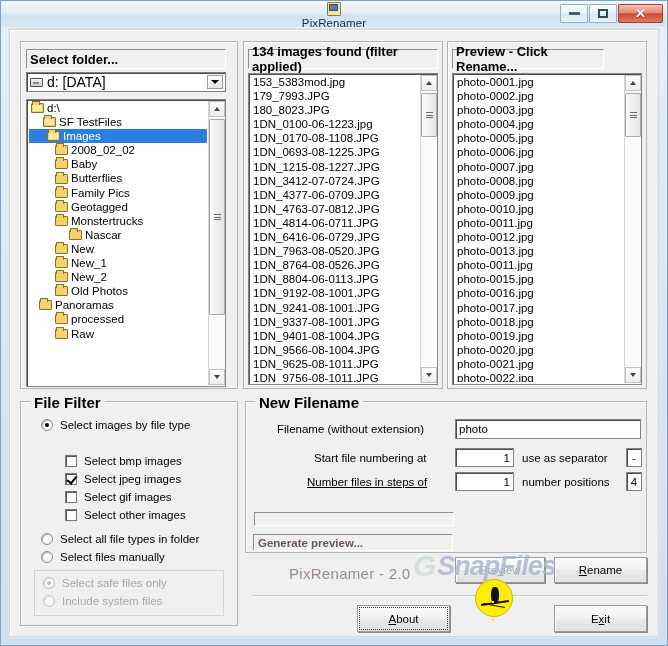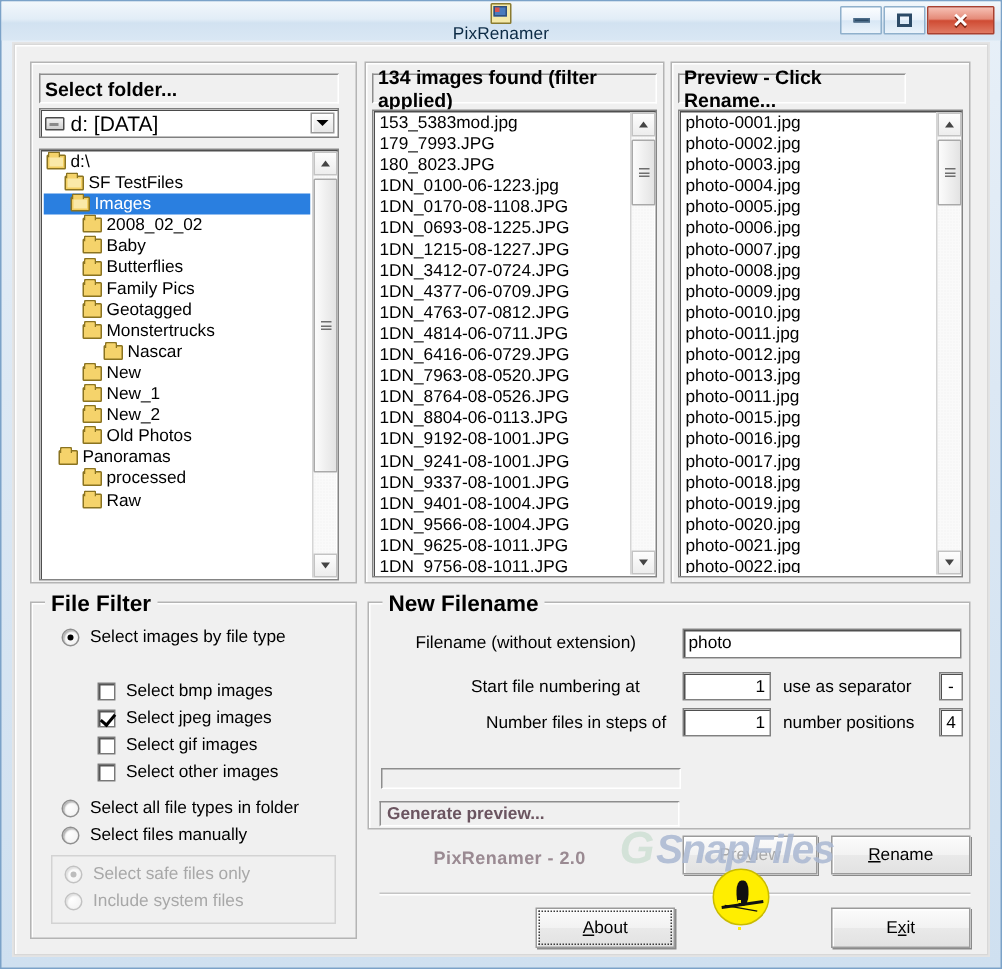--- a/index.html
+++ b/index.html
@@ -222,21 +222,21 @@
     border-right:1px solid #ffffff; border-bottom:1px solid #ffffff;
   }
   .statusline {
     position:absolute; font-size:11.5px; font-weight:bold; color:#6b5560;
     display:flex; align-items:center; padding-left:4px;
     border-top:1px solid #8d8d8d; border-left:1px solid #8d8d8d;
     border-right:1px solid #ffffff; border-bottom:1px solid #ffffff;
     background:#f0f0f0;
   }
   .verlabel {
-    position:absolute; font-size:12px; font-weight:bold; color:#9a8a92;
+    position:absolute; font-size:15px; font-weight:normal; color:#9a8a92;
     letter-spacing:.3px;
   }
   .hr {
     position:absolute; height:2px; border-top:1px solid #c4c4c4; border-bottom:1px solid #ffffff;
   }
   
   #watermark {
     position:absolute; left:412px; top:548px; width:240px; height:34px;
     font-size:27px; font-style:italic; font-weight:bold;
     color:#aab8d2; opacity:.85; letter-spacing:-1px;
@@ -546,21 +546,21 @@
 
       <div class="lbl" style="left:68px; top:50px;">Start file numbering at</div>
       <div class="tbox right" style="left:209px; top:46px; width:59px; height:19px;">
         <span>1</span>
       </div>
       <div class="lbl" style="left:276px; top:50px;">use as separator</div>
       <div class="tbox center" style="left:380px; top:46px; width:16px; height:19px;">
         <span>-</span>
       </div>
 
-      <div class="lbl" style="left:78px; top:74px;">Number files in steps of</div>
+      <div class="lbl" style="left:61px; top:74px;text-decoration:underline;">Number files in steps of</div>
       <div class="tbox right" style="left:209px; top:70px; width:59px; height:19px;">
         <span>1</span>
       </div>
       <div class="lbl" style="left:276px; top:74px;">number positions</div>
       <div class="tbox center" style="left:380px; top:70px; width:16px; height:19px;">
         <span>4</span>
       </div>
 
       <div class="progbar" style="left:8px; top:110px; width:200px; height:14px;"></div>
 

